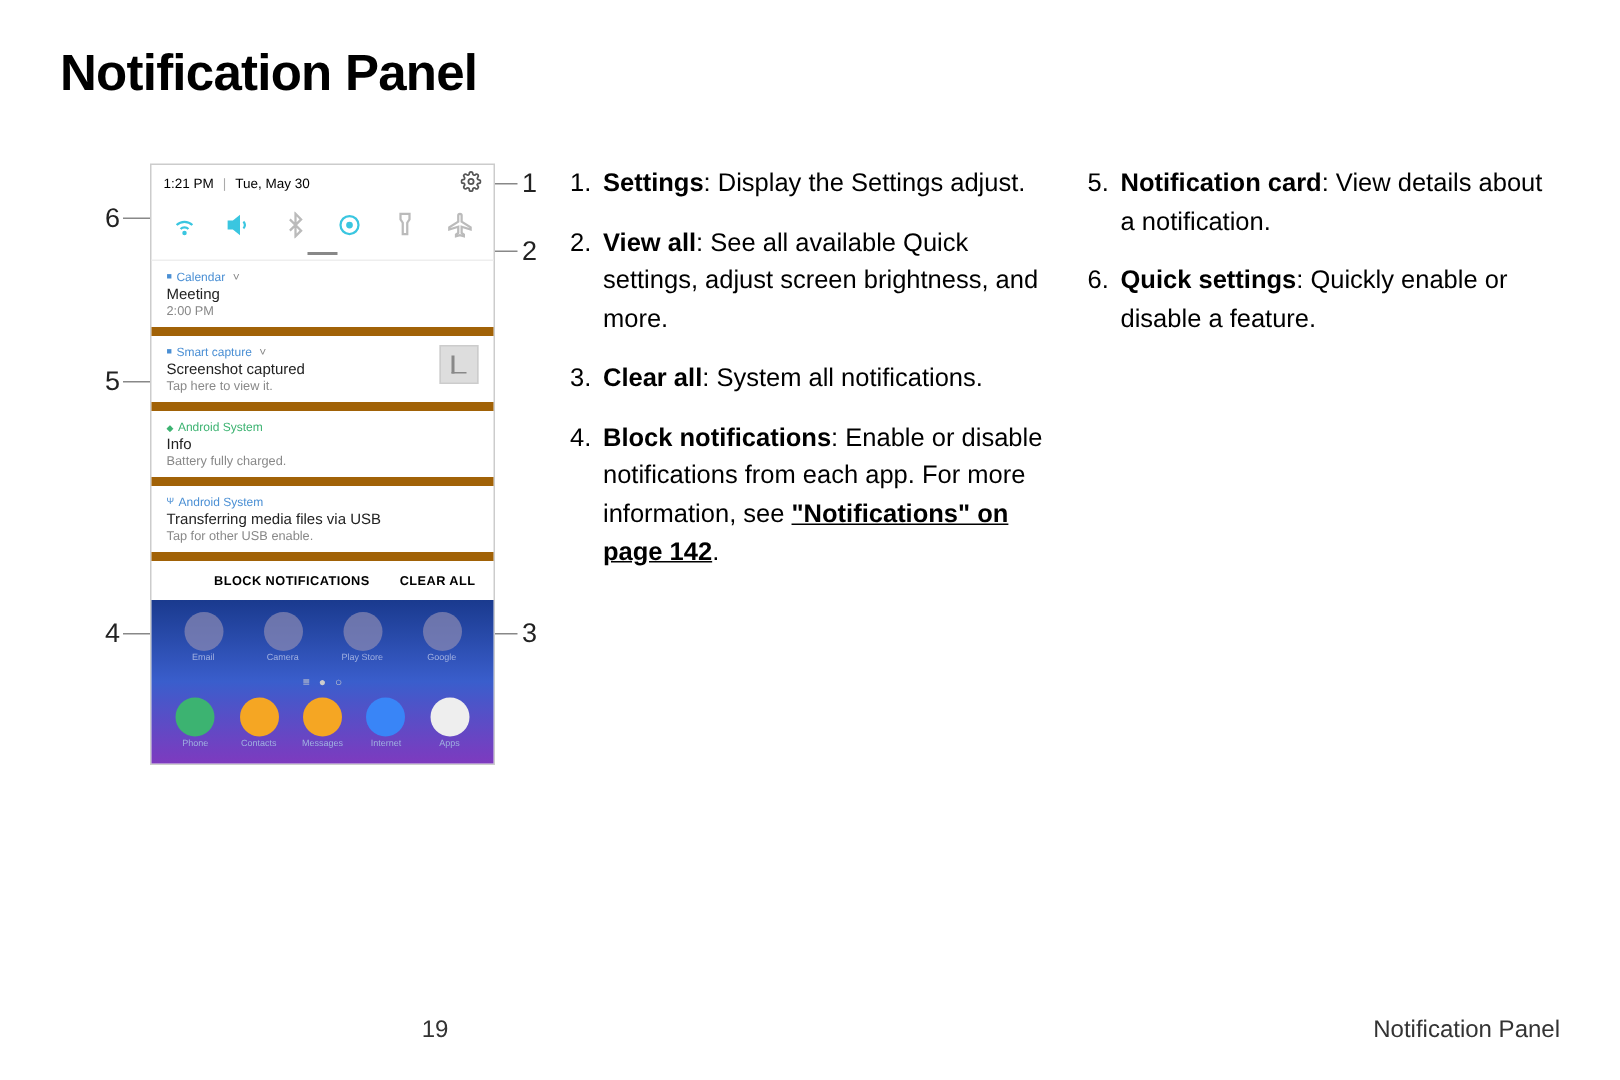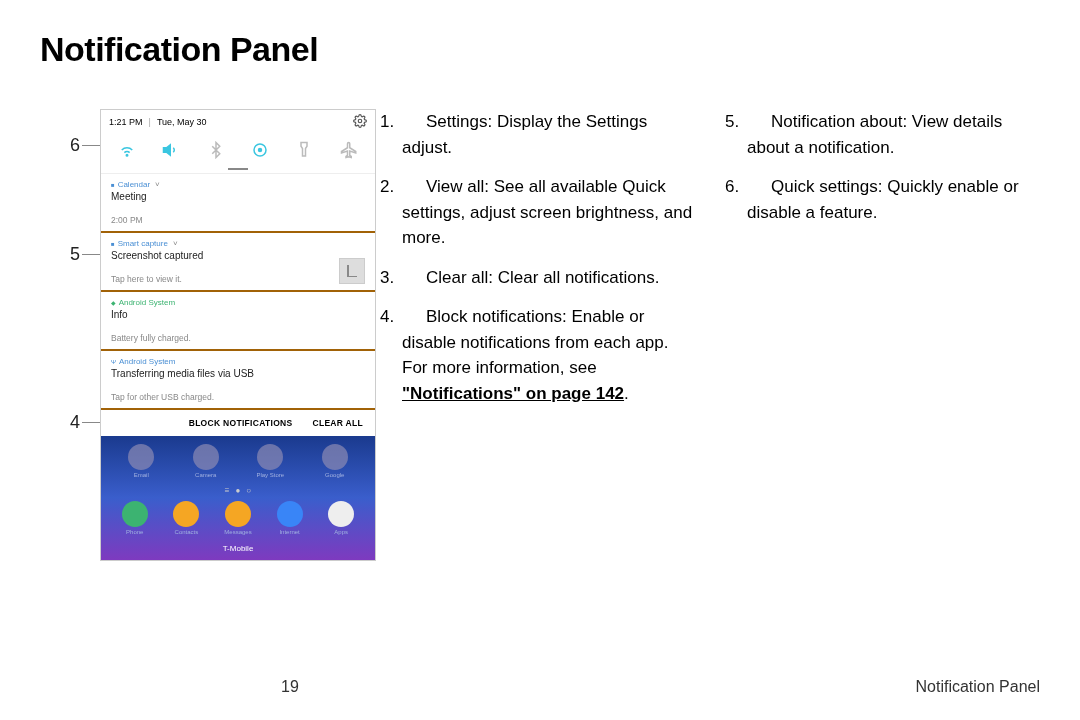--- a/index.html
+++ b/index.html
@@ -27,21 +27,21 @@
     width: 310px;
     flex-shrink: 0;
   }
   .phone-wrap {
     position: absolute;
     left: 60px;
     top: 0;
     width: 230px;
   }
   .phone {
-    width: 276px;
+    width: 230px;
     border: 1px solid #ccc;
     background: #fff;
     font-size: 10px;
   }
   .status-bar {
     display: flex;
     justify-content: space-between;
     align-items: center;
     padding: 4px 8px;
     font-size: 9px;
@@ -62,36 +62,36 @@
   .qs-icon svg { width: 18px; height: 18px; }
   .handle {
     height: 10px;
     display: flex;
     justify-content: center;
     align-items: center;
     border-bottom: 1px solid #eee;
   }
   .handle .bar { width: 20px; height: 2px; background: #888; }
   .notif {
-    border-bottom: 2px solid #a16207;
+    border-bottom: 6px solid #a16207;
     padding: 6px 10px;
   }
   .notif .app {
     font-size: 8px;
     color: #4a8fd4;
     display: flex;
     align-items: center;
     gap: 3px;
   }
   .notif .app.green { color: #3cb371; }
   .notif .app .dot { font-size: 6px; }
   .notif .app .chev { color: #888; margin-left: 2px; }
   .notif .ntitle { font-size: 10px; color: #222; margin-top: 2px; }
-  .notif .nsub { font-size: 8.5px; color: #888; margin-top: 13px; }
-  .notif.screenshot { display: flex; justify-content: space-between; align-items: flex-end; }
+  .notif .nsub { font-size: 8.5px; color: #888; margin-top: 0; }
+  .notif.screenshot { display: flex; justify-content: space-between; align-items: flex-start; }
   .thumb { width: 26px; height: 26px; background: #ddd; border: 1px solid #ccc; display:flex; align-items:center; justify-content:center; }
   .thumb .dash { width: 10px; height: 12px; border-left: 2px solid #888; border-bottom: 1px solid #888; }
   .actions {
     display: flex;
     justify-content: flex-end;
     gap: 20px;
     padding: 8px 12px;
     font-size: 8.5px;
     font-weight: 700;
     letter-spacing: 0.3px;
@@ -150,21 +150,21 @@
   .cols {
     flex: 1;
     display: flex;
     gap: 30px;
     font-size: 17px;
     line-height: 1.5;
   }
   .col { flex: 1; }
   .item { display: flex; margin-bottom: 14px; }
   .item .num { width: 22px; flex-shrink: 0; }
-  .item .bold { font-weight: 400; margin-left: 24px; }
+  .item .bold { font-weight: 700; }
   .xref { font-weight: 700; text-decoration: underline; }
   
   .footer {
     position: absolute;
     bottom: 24px;
     left: 40px;
     right: 40px;
     display: flex;
     font-size: 16px;
     color: #333;
@@ -290,21 +290,21 @@
           <div class="ntitle">Info</div>
           <div class="nsub">Battery fully charged.</div>
         </div>
 
         <div class="notif">
           <div class="app">
               <span class="dot">Ψ</span>
               <span>Android System</span>
             </div>
           <div class="ntitle">Transferring media files via USB</div>
-          <div class="nsub">Tap for other USB charged.</div>
+          <div class="nsub">Tap for other USB enable.</div>
         </div>
 
         <div class="actions">
           <span>BLOCK NOTIFICATIONS</span>
           <span>CLEAR ALL</span>
         </div>
 
         <div class="home-bg">
           <div class="app-row">
             <div class="app-ic">
@@ -344,49 +344,48 @@
               </div>
             <div class="app-ic">
                 <div class="circ d-blue"></div>
                 <div class="lbl">Internet</div>
               </div>
             <div class="app-ic">
                 <div class="circ d-white"></div>
                 <div class="lbl">Apps</div>
               </div>
           </div>
-          <div class="carrier">T-Mobile</div>
         </div>
       </div>
     </div>
   </div>
 
   <div class="cols">
     <div class="col">
       <div class="item">
         <div class="num">1.</div>
         <div><span class="bold">Settings</span><span>: Display the Settings adjust.</span></div>
       </div>
       <div class="item">
         <div class="num">2.</div>
         <div><span class="bold">View all</span><span>: See all available Quick settings, adjust screen brightness, and more.</span></div>
       </div>
       <div class="item">
         <div class="num">3.</div>
-        <div><span class="bold">Clear all</span><span>: Clear all notifications.</span></div>
+        <div><span class="bold">Clear all</span><span>: System all notifications.</span></div>
       </div>
       <div class="item">
         <div class="num">4.</div>
         <div><span class="bold">Block notifications</span><span>: Enable or disable notifications from each app. For more information, see </span><span class="xref">"Notifications" on page 142</span><span>.</span></div>
       </div>
     </div>
     <div class="col">
       <div class="item">
         <div class="num">5.</div>
-        <div><span class="bold">Notification about</span><span>: View details about a notification.</span></div>
+        <div><span class="bold">Notification card</span><span>: View details about a notification.</span></div>
       </div>
       <div class="item">
         <div class="num">6.</div>
         <div><span class="bold">Quick settings</span><span>: Quickly enable or disable a feature.</span></div>
       </div>
     </div>
   </div>
 
 </div>
 

